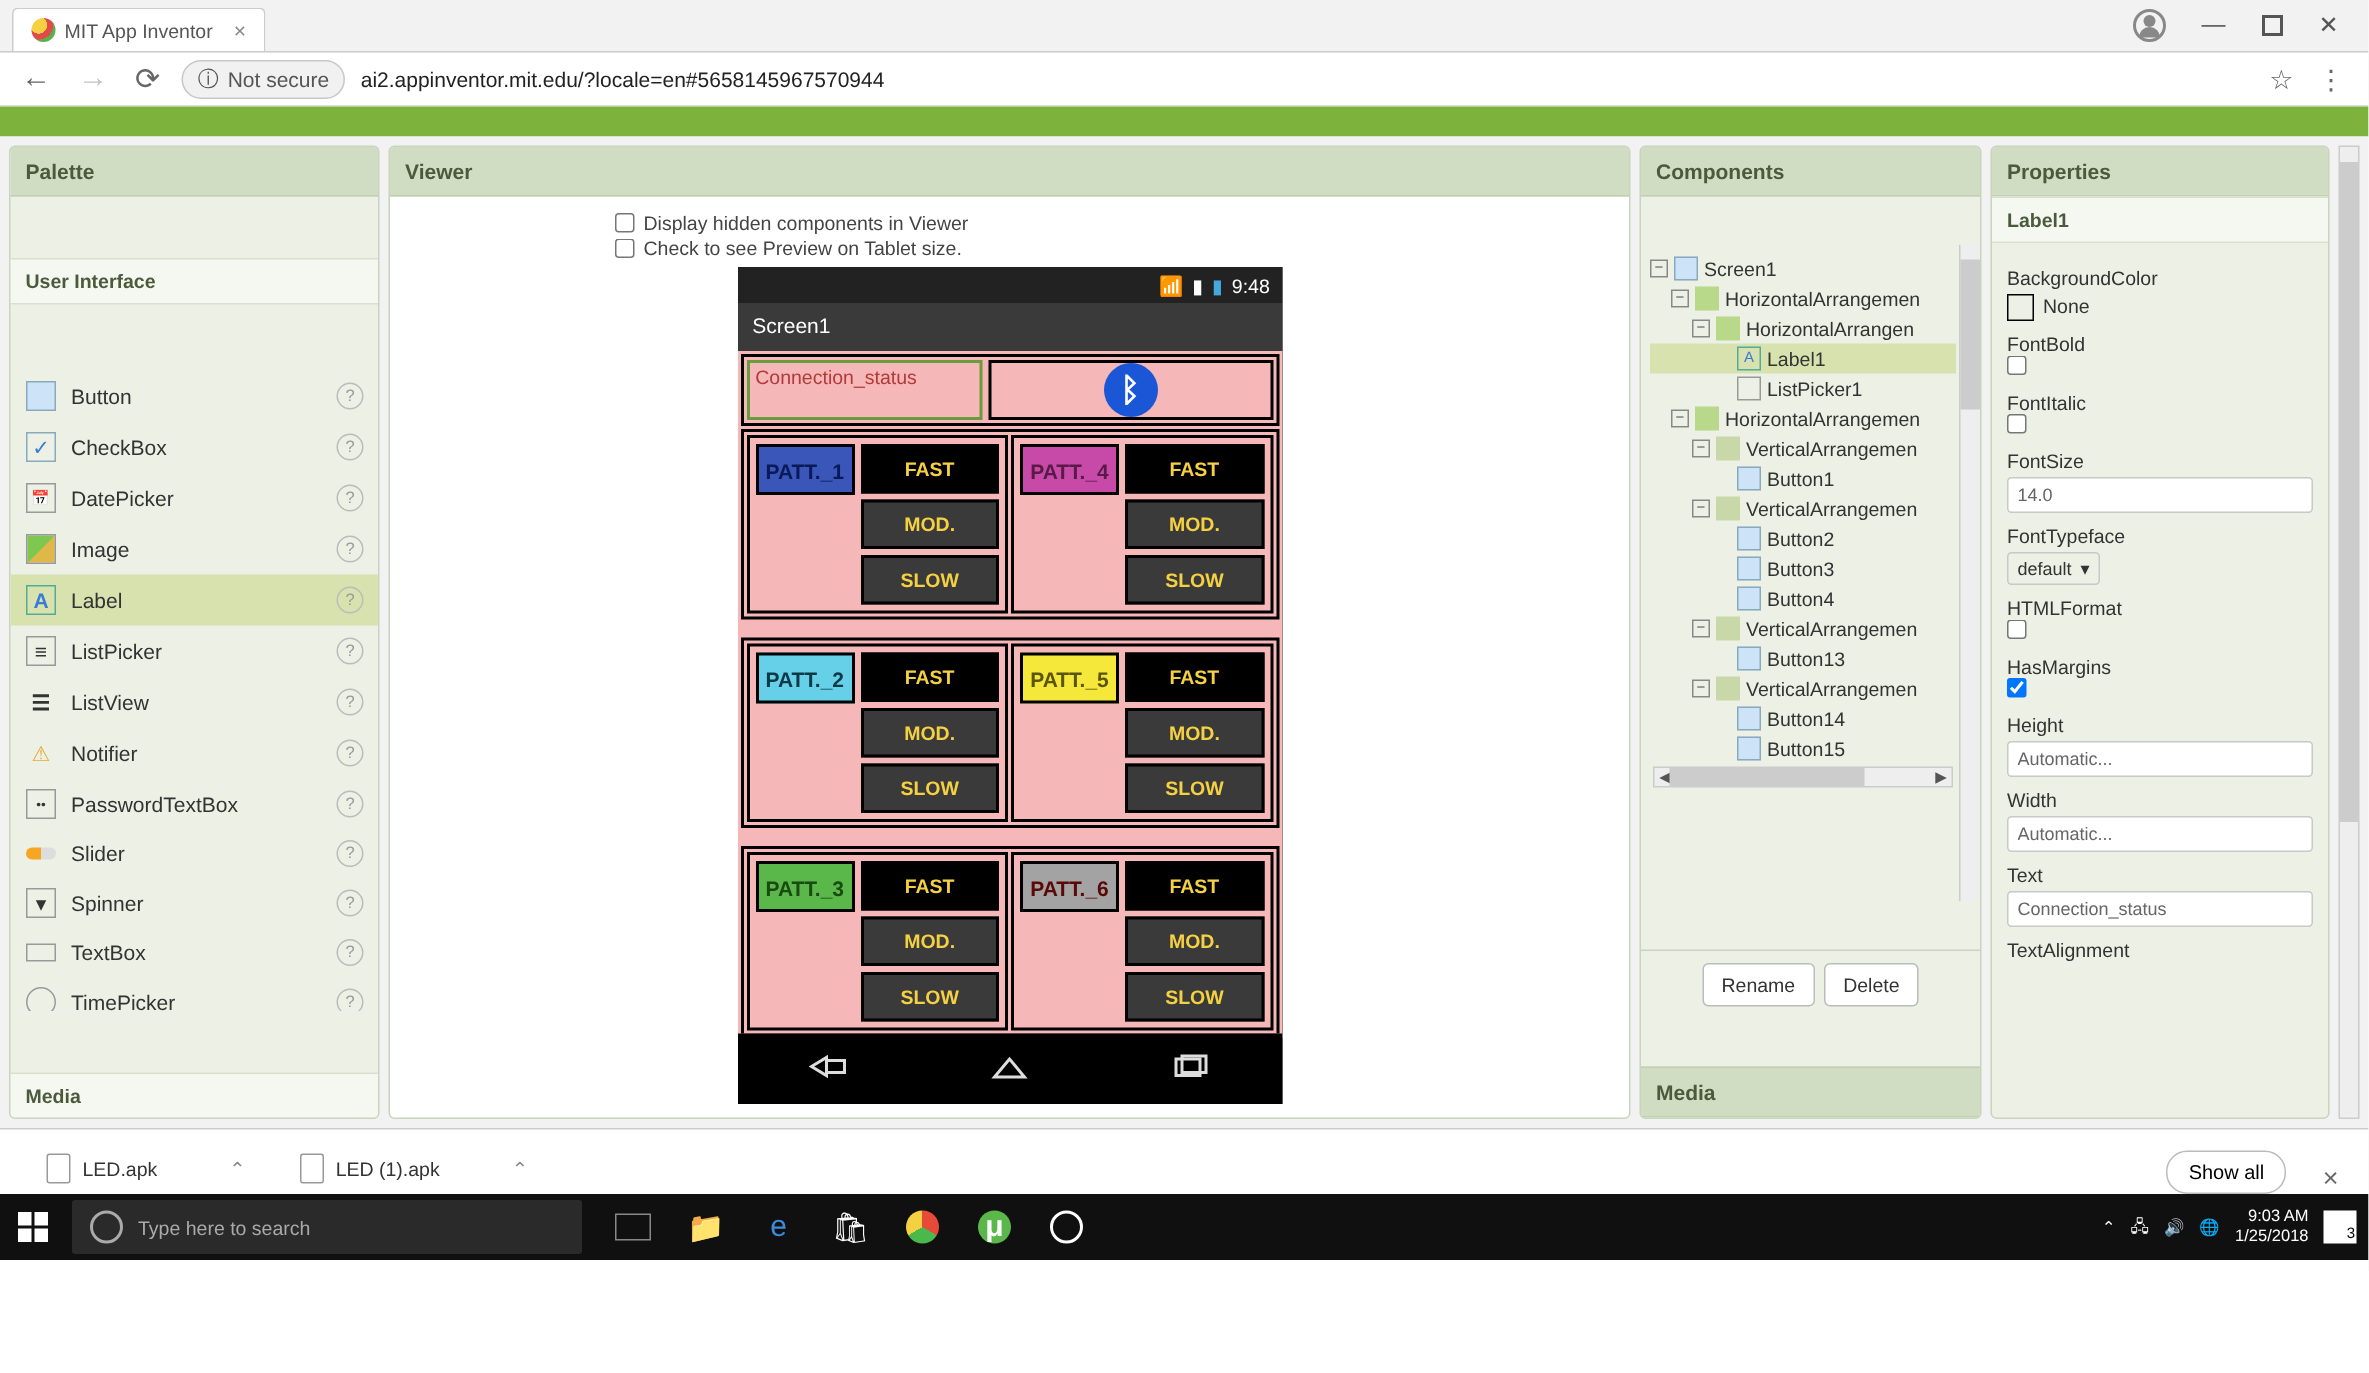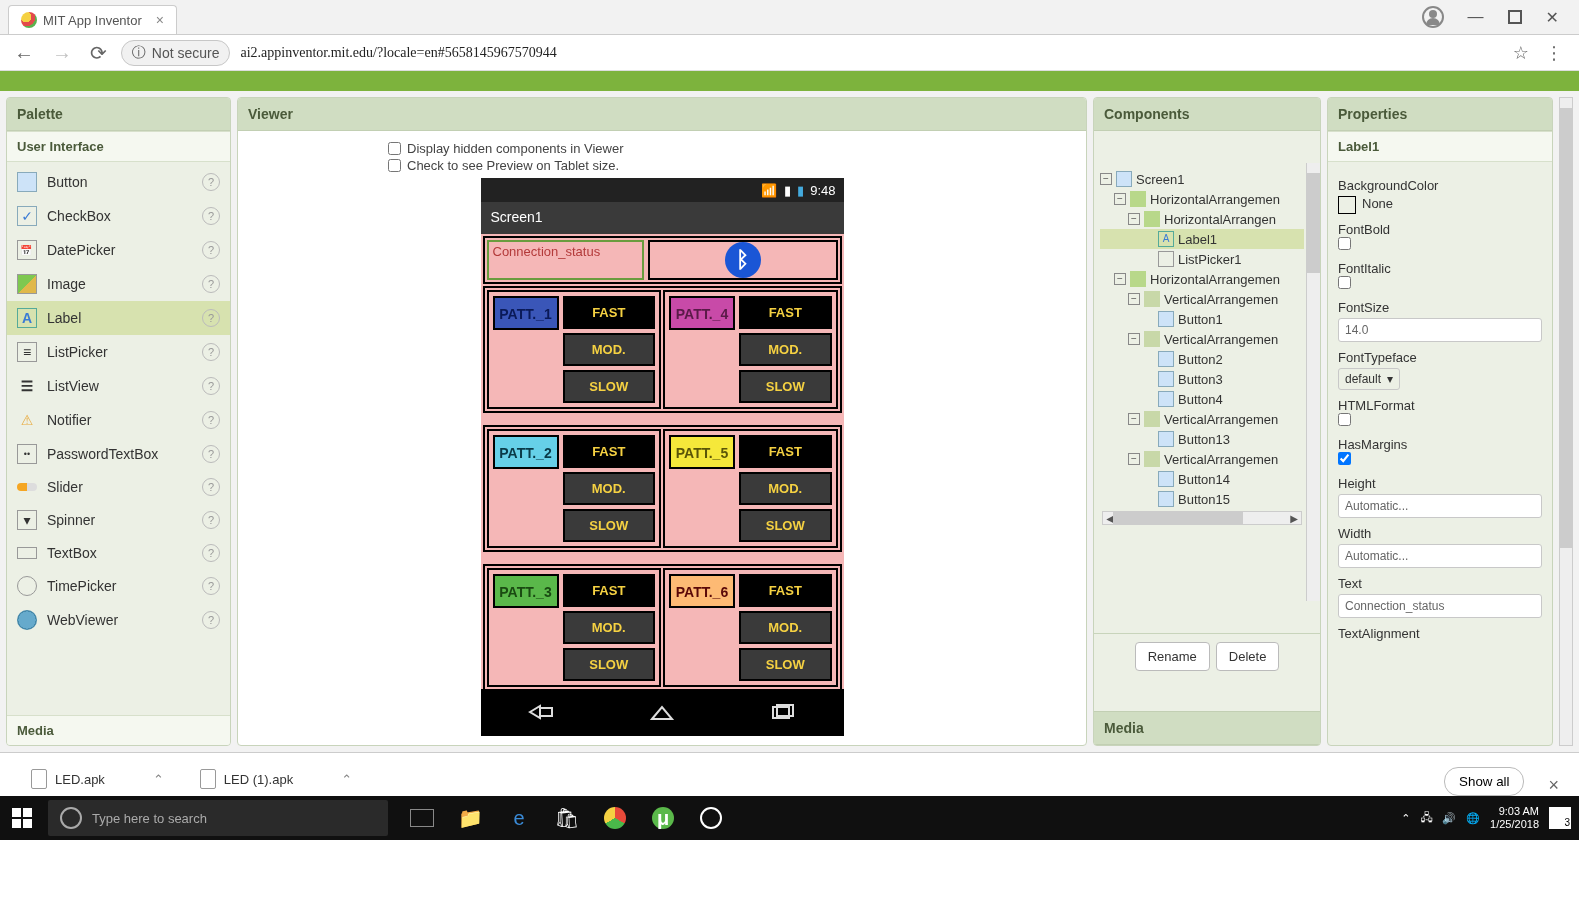--- a/index.html
+++ b/index.html
@@ -8,31 +8,31 @@
 .tab{display:flex;align-items:center;gap:6px;background:#fff;border:1px solid #ccc;border-bottom:none;border-radius:4px 4px 0 0;padding:6px 12px;margin-left:8px;font-size:13px;color:#555;}
 .tab-favicon{width:16px;height:16px;background:radial-gradient(circle at 30% 30%,#f5d142 35%,#e24a4a 36% 60%,#5bb04c 61%);border-radius:50%;}
 .tab-close{color:#888;font-size:14px;margin-left:8px;}
 .win-ctrls{margin-left:auto;display:flex;gap:24px;padding-right:20px;font-size:16px;color:#555;align-items:center;height:100%;}
 .win-ctrls .user{width:22px;height:22px;border-radius:50%;border:2px solid #888;position:relative;}
 .win-ctrls .user::after{content:"";position:absolute;width:8px;height:8px;border-radius:50%;background:#888;left:5px;top:2px;}
 .win-ctrls .user::before{content:"";position:absolute;width:14px;height:7px;border-radius:7px 7px 0 0;background:#888;left:2px;bottom:1px;}
 .addr-row{height:36px;display:flex;align-items:center;gap:10px;padding:0 10px;border-bottom:1px solid #ddd;}
 .nav-btn{color:#666;font-size:20px;padding:2px 4px;}
 .info-pill{border:1px solid #c7c7c7;border-radius:14px;padding:3px 10px;font-size:14px;color:#555;display:flex;align-items:center;gap:6px;background:#f1f1f1;}
-.url{font-size:14px;color:#222;font-family:Liberation Serif, serif;}
+.url{font-size:14px;color:#222;}
 .star{margin-left:auto;color:#666;font-size:18px;padding-right:6px;}
 .menu-dot{color:#666;font-size:18px;padding-right:6px;}
 
 .green-strip{height:20px;background:#7db33d;}
 
 .app-body{height:661px;background:#f2f2f2;padding:6px;display:flex;gap:6px;}
 .panel{background:#ecf0e5;border:1px solid #c8d4bb;border-radius:4px;display:flex;flex-direction:column;overflow:hidden;}
 .panel-header{background:#d0ddc2;color:#4a5a3a;font-weight:600;font-size:14px;padding:8px 10px;border-bottom:1px solid #c2cfb3;}
 .sub-header{background:#f5f8f0;color:#4a5a3a;font-weight:600;font-size:13px;padding:7px 10px;border-top:1px solid #d7e0cb;border-bottom:1px solid #d7e0cb;}
-.palette{width:225px;}
+.palette{width:247px;gap:41px;}
 .palette-list{flex:1;overflow:auto;padding:3px 0;}
 .p-item{display:flex;align-items:center;gap:10px;padding:7px 10px;font-size:14px;color:#333;cursor:pointer;}
 .p-item.sel{background:#d7e2af;}
 .p-icon{width:20px;height:20px;display:flex;align-items:center;justify-content:center;font-size:14px;}
 .help{margin-left:auto;width:18px;height:18px;border-radius:50%;border:1px solid #bbb;font-size:11px;color:#999;display:flex;align-items:center;justify-content:center;}
 .viewer{flex:1;background:#fff;border:1px solid #c8d4bb;border-radius:4px;overflow:hidden;}
 .viewer .panel-header{background:#d0ddc2;}
 .viewer-body{padding:10px 150px;font-size:13px;color:#444;}
 .check-row{display:flex;align-items:center;gap:6px;margin-bottom:2px;}
 .phone{width:363px;height:558px;background:#000;margin:5px auto 0;position:relative;overflow:hidden;}
@@ -279,21 +279,21 @@
           <div class="grid-row">
             <div class="grid-cell">
               <div class="patt-btn" style="background:#5ab84a;color:#1a4a12;">PATT._3</div>
               <div class="speed-col">
                 <div class="speed-btn" style="background:#000;">FAST</div>
                 <div class="speed-btn">MOD.</div>
                 <div class="speed-btn">SLOW</div>
               </div>
             </div>
             <div class="grid-cell">
-              <div class="patt-btn" style="background:#fdba74;color:#5a0808;">PATT._6</div>
+              <div class="patt-btn" style="background:#a3a3a3;color:#5a0808;">PATT._6</div>
               <div class="speed-col">
                 <div class="speed-btn" style="background:#000;">FAST</div>
                 <div class="speed-btn">MOD.</div>
                 <div class="speed-btn">SLOW</div>
               </div>
             </div>
           </div>
         </div>
         <div class="nav-bar">
           <span><svg width="28" height="18">

